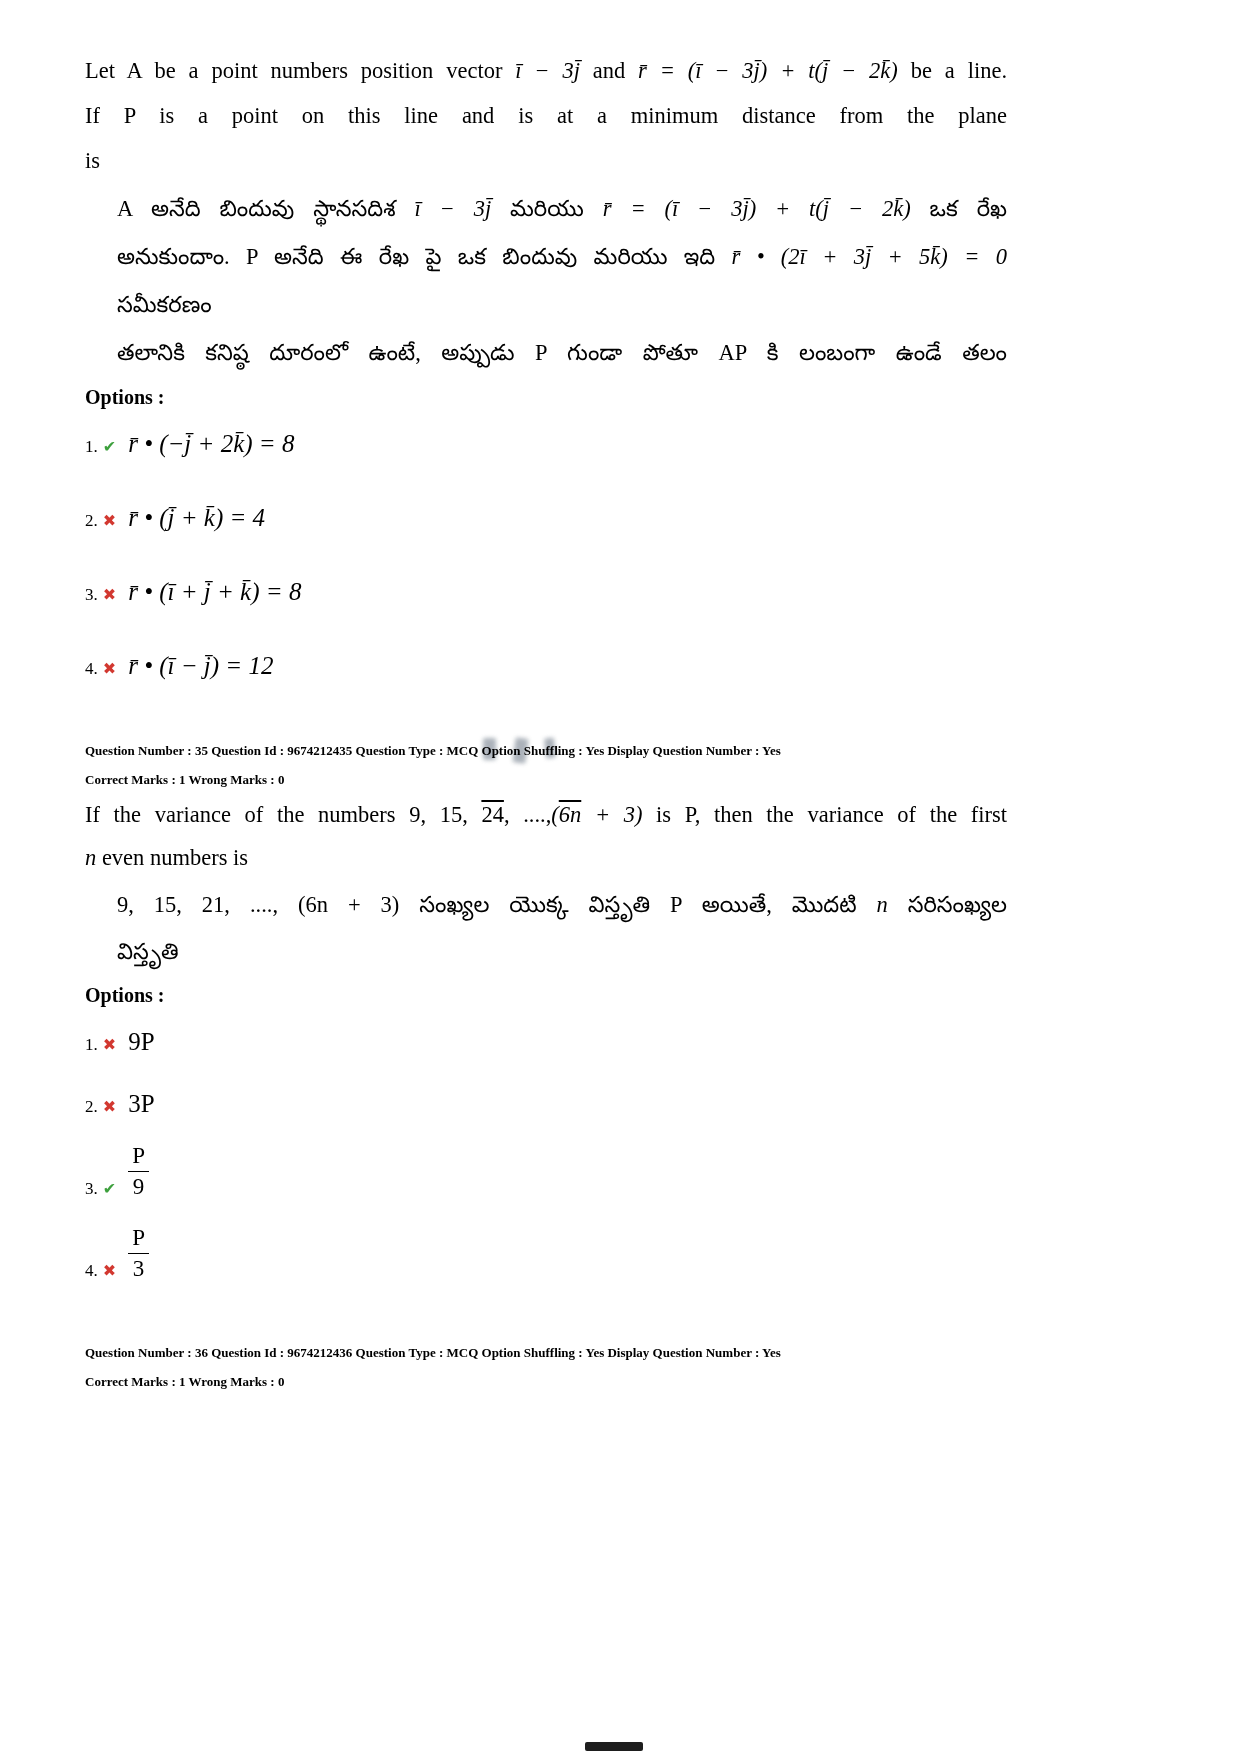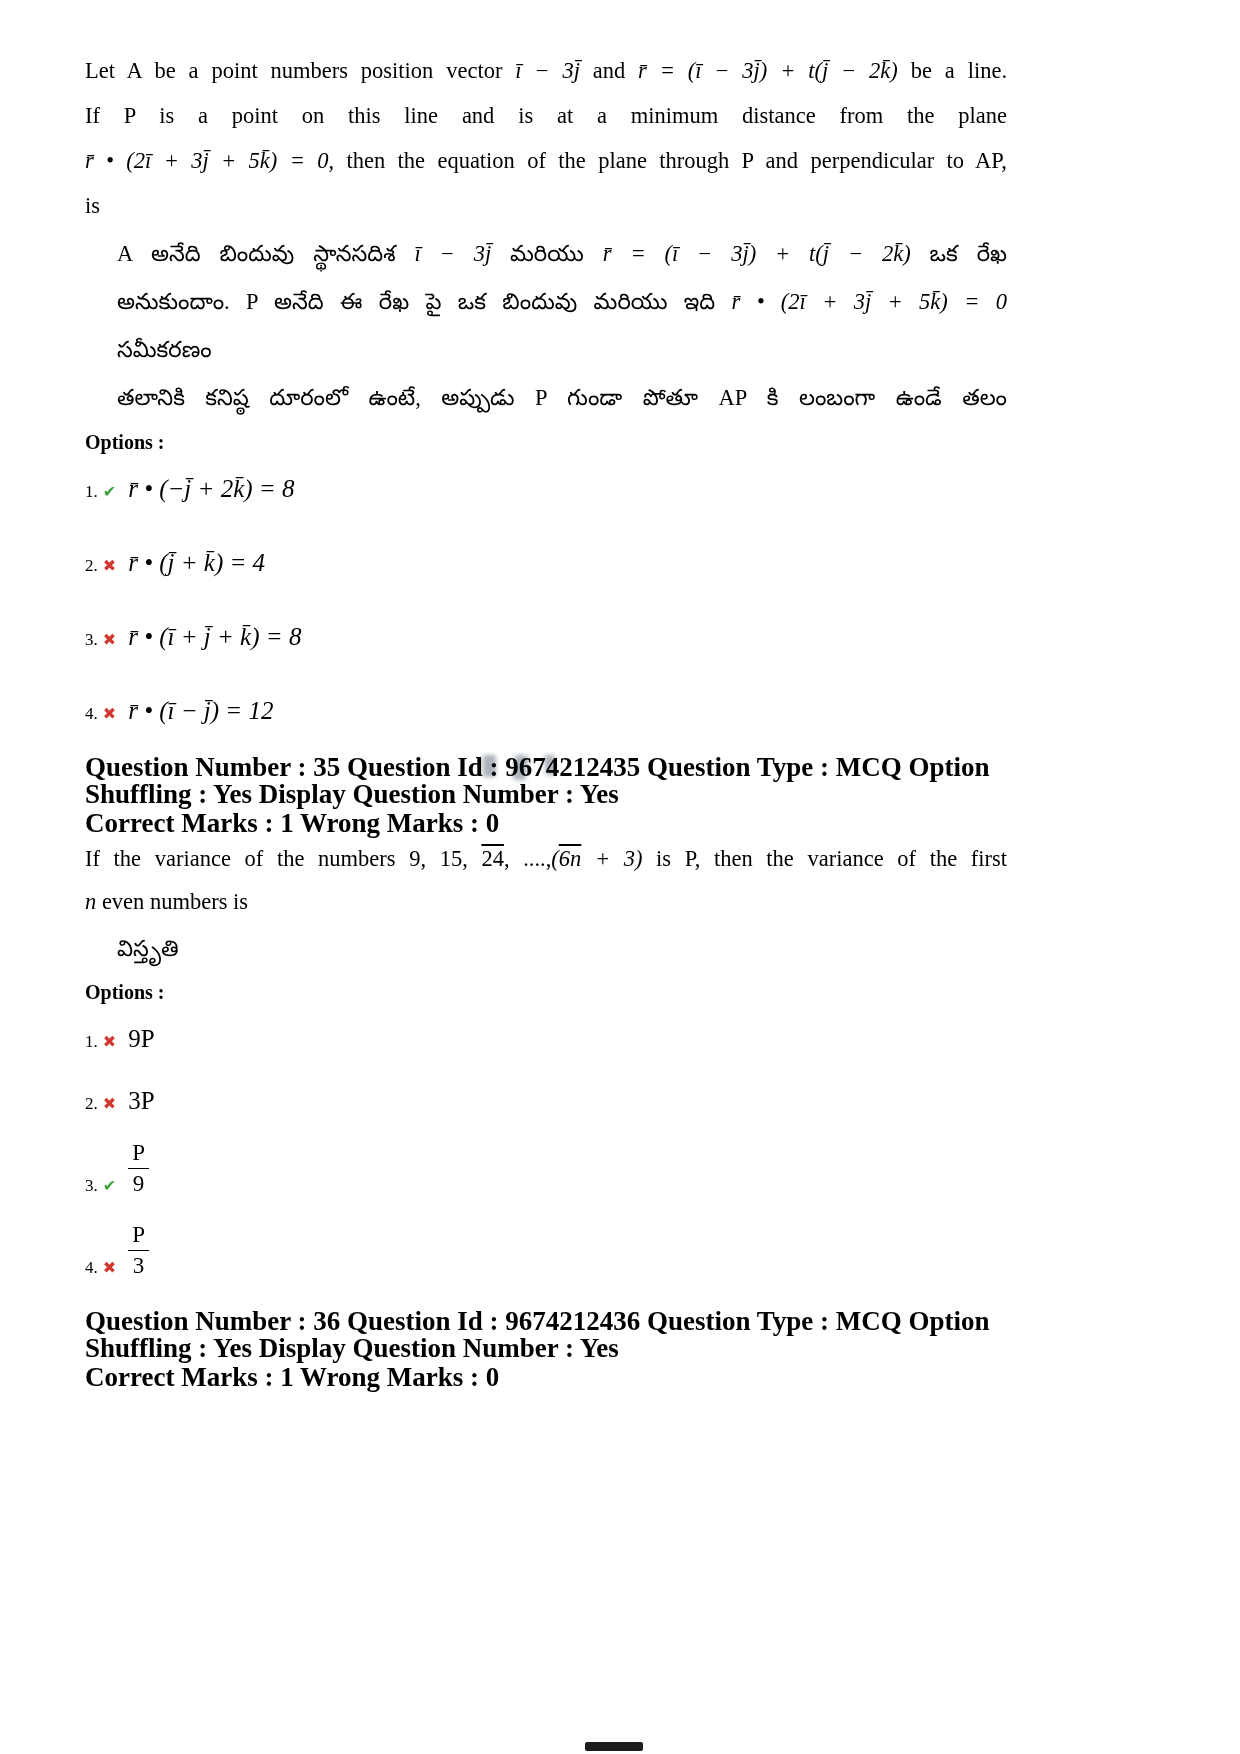--- a/index.html
+++ b/index.html
@@ -29,22 +29,22 @@
   .opt-icon.ok { color: #3da03d; }
   .opt-icon.no { color: #d23830; }
   .opt-math { font-size: 25px; line-height: 1.2; }
   .opt-text { font-size: 25px; line-height: 1.2; }
 
   .frac { display: inline-flex; flex-direction: column; align-items: center;
           font-size: 23px; line-height: 1.15; }
   .frac-num { padding: 0 4px 2px; border-bottom: 1.5px solid #000; }
   .frac-den { padding-top: 2px; }
 
-  .q-header { font-weight: bold; font-size: 27px; line-height: 27px;
-              margin-top: 28px; position: relative; }
+  .q-header { font-weight: bold; font-size: 13px; line-height: 27px;
+              margin-top: 56px; position: relative; }
   .q-header .hline { position: relative; }
   .q-header .marks { margin-top: 2px; }
 
   .q35-block .line.en { line-height: 43px; }
   .q35-block .line.te { line-height: 47px; }
   .q35-block .options .option + .option { margin-top: 32px; }
   .q35-block .options .option.fr { margin-top: 24px; }
 
   .artifact { position: absolute; left: 398px; top: 1px; display: flex; gap: 18px; }
   .artifact i { display: block; width: 13px; height: 22px; background: #98a0aa;
@@ -58,21 +58,20 @@
 </head>
 <body>
 
 <div class="page">
 
   <section class="question">
 
     <div class="block en">
       <div class="line just"><span>Let A be a point numbers position vector </span><span class="math">ī − 3j̄</span><span> and </span><span class="math">r̄ = (ī − 3j̄) + t(j̄ − 2k̄)</span><span> be a line.</span></div>
       <div class="line just">If P is a point on this line and is at a minimum distance from the plane</div>
-      <div class="line just"><span class="math">r̄ • (2ī + 3j̄ + 5k̄) = 0</span><span>, then the equation of the plane through P and perpendicular to AP,</span></div>
       <div class="line">is</div>
     </div>
 
     <div class="block te">
       <div class="line just"><span>A అనేది బిందువు స్థానసదిశ </span><span class="math">ī − 3j̄</span><span> మరియు </span><span class="math">r̄ = (ī − 3j̄) + t(j̄ − 2k̄)</span><span> ఒక రేఖ</span></div>
       <div class="line just"><span>అనుకుందాం. P అనేది ఈ రేఖ పై ఒక బిందువు మరియు ఇది </span><span class="math">r̄ • (2ī + 3j̄ + 5k̄) = 0</span></div>
       <div class="line">సమీకరణం</div>
       <div class="line just">తలానికి కనిష్ఠ దూరంలో ఉంటే, అప్పుడు P గుండా పోతూ AP కి లంబంగా ఉండే తలం</div>
     </div>
 
@@ -113,20 +112,21 @@
       <div class="hline">Question Number : 35 Question Id : 9674212435 Question Type : MCQ Option Shuffling : Yes Display Question Number : Yes</div>
       <div class="hline marks">Correct Marks : 1 Wrong Marks : 0</div>
     </div>
 
     <div class="block en">
       <div class="line en just"><span>If the variance of the numbers 9, 15, </span><span class="ov">24</span><span>, ....,</span><span class="math">(</span><span class="math ov">6n</span><span class="math"> + 3)</span><span> is P, then the variance of the first</span></div>
       <div class="line en"><span class="math">n</span><span> even numbers is</span></div>
     </div>
 
     <div class="block te">
+      <div class="line te just"><span>9, 15, 21, ...., (6n + 3) సంఖ్యల యొక్క విస్తృతి P అయితే, మొదటి </span><span class="math">n</span><span> సరిసంఖ్యల</span></div>
       <div class="line te">విస్తృతి</div>
     </div>
 
     <div class="options-label">Options :</div>
 
     <div class="options">
       <div class="option">
         <span class="opt-num">1.</span>
         <span class="opt-icon no">✖</span>
         <span class="opt-text">9P</span>

